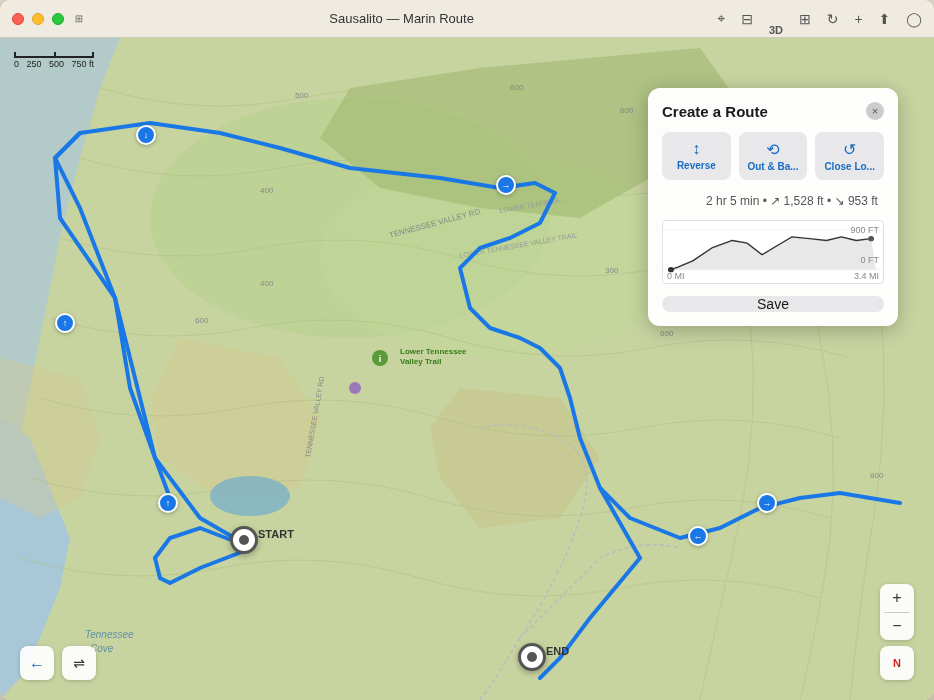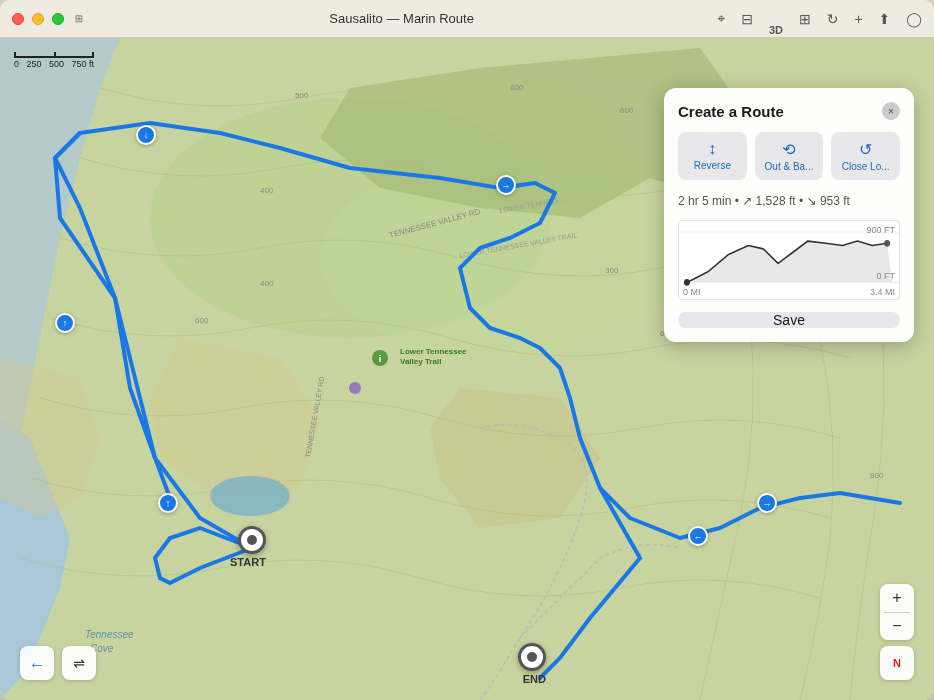--- a/index.html
+++ b/index.html
@@ -38,21 +38,21 @@
 
     
     .scale-bar {
       position: absolute; top: 12px; left: 14px;
       z-index: 10;
     }
     .scale-labels { display: flex; justify-content: space-between; font-size: 9px; color: #222; margin-top: 1px; }
 
     
     .route-panel {
-      position: absolute; top: 50px; right: 20px;
+      position: absolute; top: 50px; right: 36px;
       width: 250px;
       background: rgba(255,255,255,0.97);
       border-radius: 12px;
       box-shadow: 0 4px 20px rgba(0,0,0,0.25);
       padding: 14px;
       z-index: 50;
     }
     .panel-header { display: flex; align-items: center; justify-content: space-between; margin-bottom: 12px; }
     .panel-title { font-size: 15px; font-weight: 600; color: #1a1a1a; }
     .close-btn {
@@ -62,29 +62,29 @@
       border: none; outline: none;
     }
 
     .route-actions { display: flex; gap: 8px; margin-bottom: 14px; }
     .action-btn {
       flex: 1; display: flex; flex-direction: column; align-items: center; gap: 2px;
       background: #e8e8ea; border-radius: 8px; border: none; cursor: pointer;
       padding: 8px 4px;
     }
     .action-btn .btn-icon { font-size: 16px; color: #1a6bc4; }
-    .action-btn .btn-label { font-size: 10px; color: #1a6bc4; font-weight: 400; }
+    .action-btn .btn-label { font-size: 10px; color: #1a6bc4; font-weight: 700; }
 
     .route-stats { margin-bottom: 12px; }
     .stat-distance { font-size: 22px; font-weight: 700; color: #1a1a1a; }
-    .stat-details { font-size: 12px; color: #555; margin-top: 2px; }
+    .stat-details { font-size: 12px; color: #555; margin-top: 2px; margin-left: 44px; }
 
     
     .elevation-chart {
-      position: relative; width: 100%; height: 80px;
+      position: relative; width: 100%; height: 64px;
       margin-bottom: 12px;
       background: white;
       border: 0.5px solid #e0e0e0;
       border-radius: 4px;
       overflow: hidden;
     }
     .elevation-svg { width: 100%; height: 100%; }
 
     .route-buttons { display: flex; gap: 8px; }
     .btn-save {
@@ -134,21 +134,21 @@
     }
     .route-options-btn {
       width: 34px; height: 34px; background: rgba(255,255,255,0.92);
       border-radius: 8px; border: none; cursor: pointer;
       box-shadow: 0 1px 4px rgba(0,0,0,0.2);
       font-size: 14px; color: #333; display: flex; align-items: center; justify-content: center;
     }
 
     
     .marker {
-      position: absolute; display: flex; flex-direction: column; align-items: flex-end;
+      position: absolute; display: flex; flex-direction: row; align-items: flex-start;
       z-index: 20;
     }
     .marker-circle {
       width: 28px; height: 28px; border-radius: 50%;
       background: white; border: 3px solid #555;
       display: flex; align-items: center; justify-content: center;
       box-shadow: 0 2px 6px rgba(0,0,0,0.3);
     }
     .marker-circle-inner { width: 10px; height: 10px; border-radius: 50%; background: #555; }
     .marker-label { font-size: 11px; font-weight: 700; color: #333; margin-top: 2px; }

